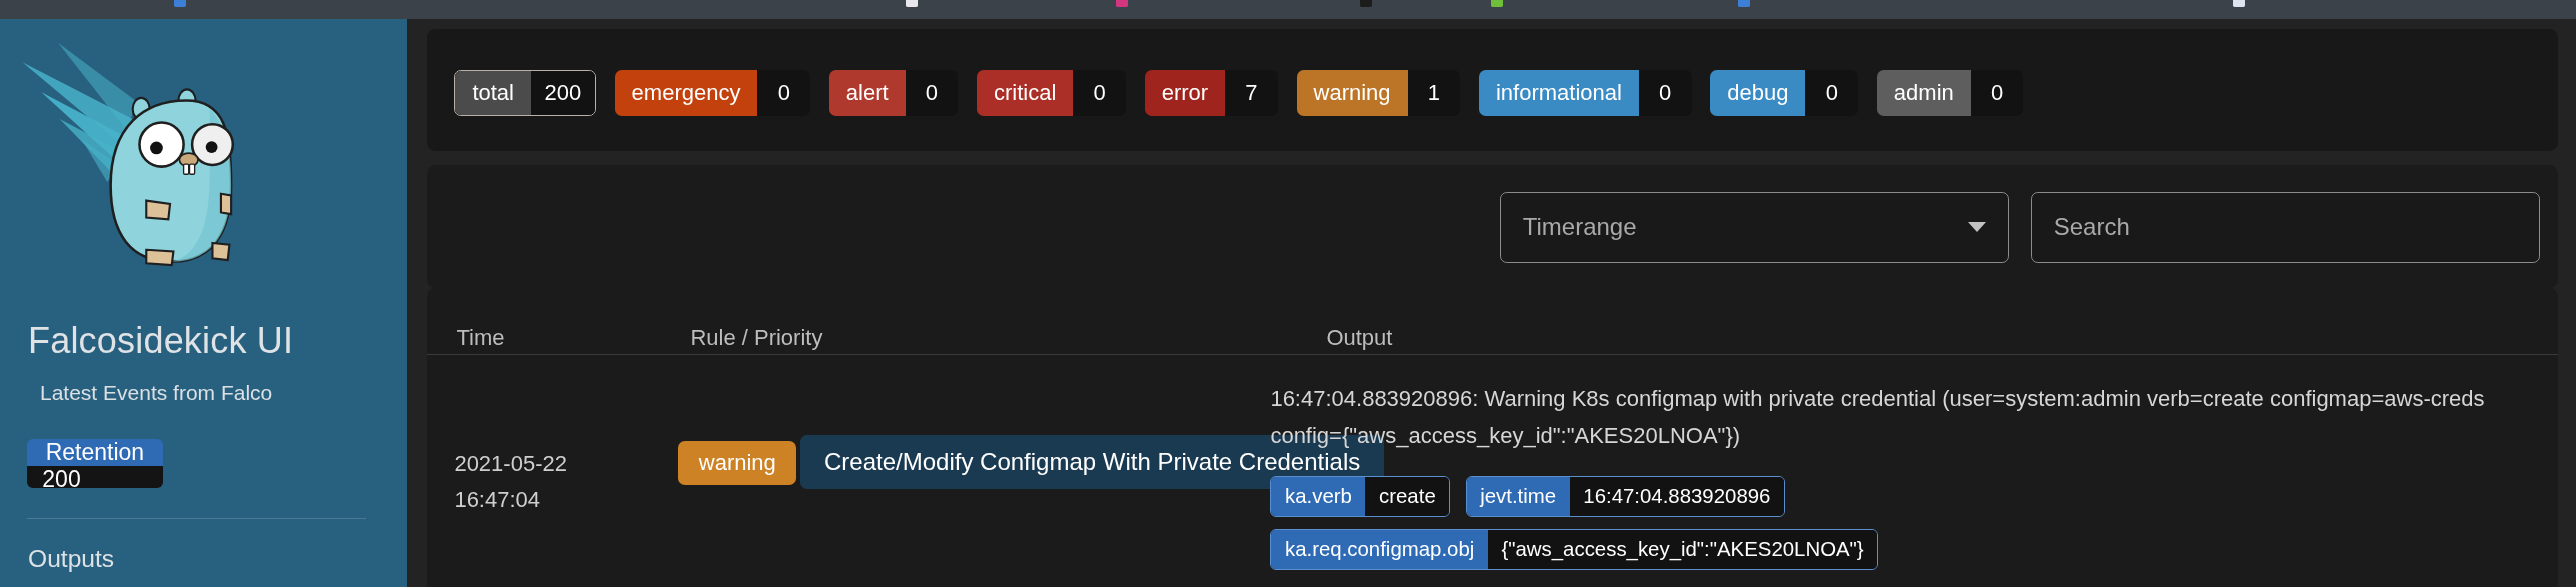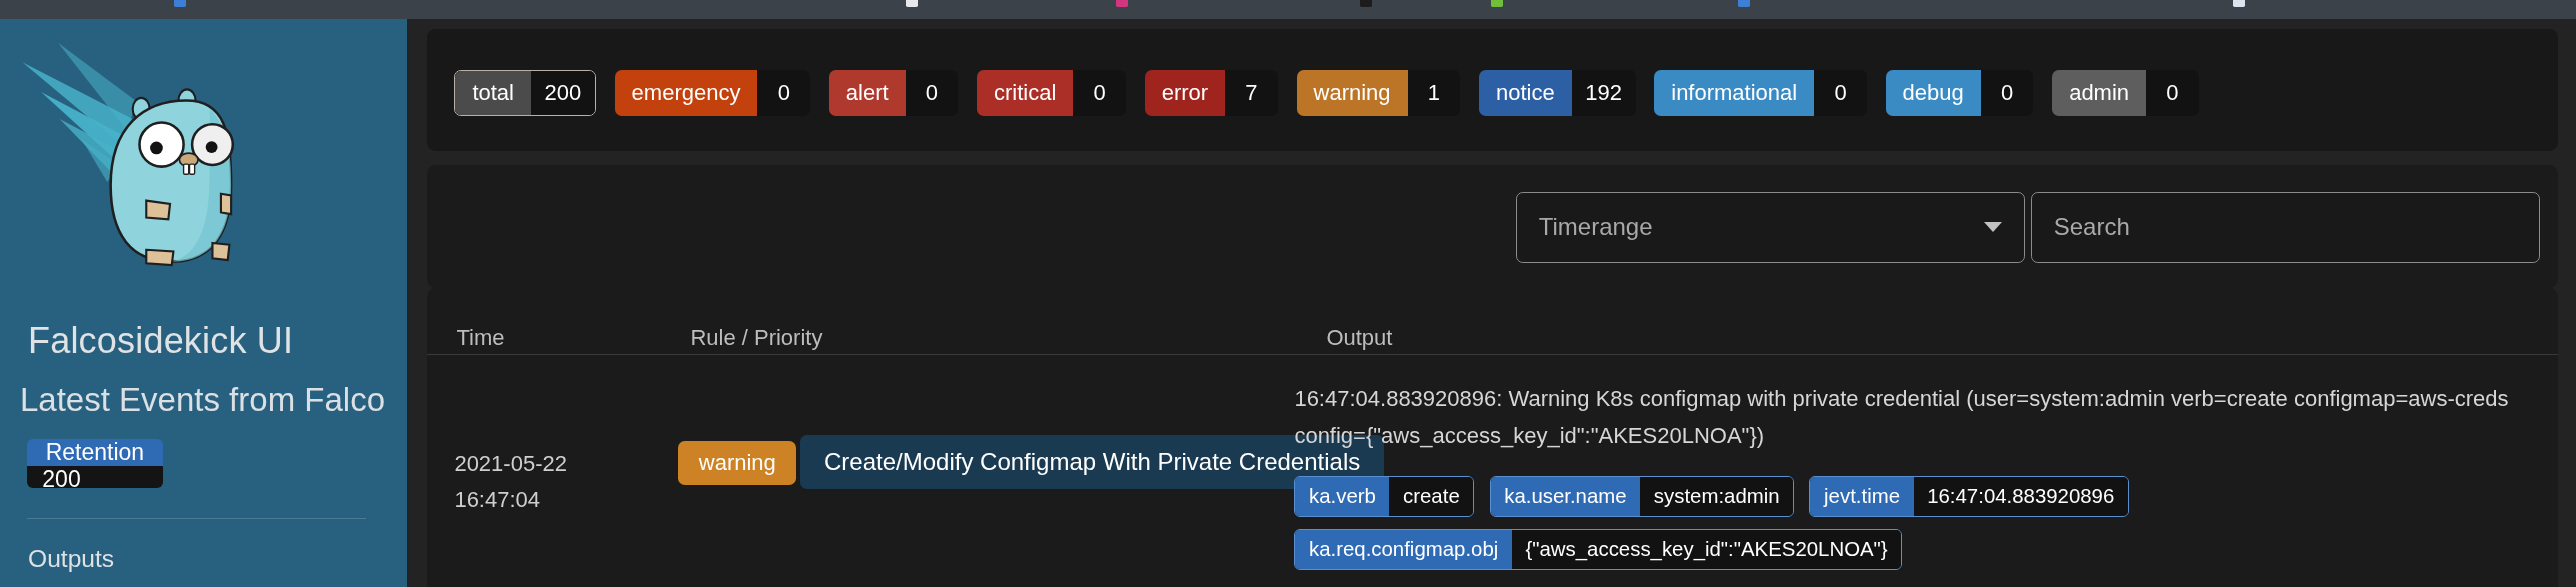--- a/index.html
+++ b/index.html
@@ -62,23 +62,23 @@
     position: absolute;
     left: 28px;
     top: 301px;
     font-size: 36px;
     color: #dfe3e6;
     letter-spacing: 0.2px;
     white-space: nowrap;
   }
   #sidebar-subtitle {
     position: absolute;
-    left: 20px;
+    left: 40px;
     top: 362px;
-    font-size: 33px;
+    font-size: 21px;
     color: #dbe0e4;
     white-space: nowrap;
   }
   #retention-chip {
     position: absolute;
     left: 27px;
     top: 420px;
     height: 49px;
     display: flex;
     align-items: stretch;
@@ -184,21 +184,21 @@
     width: 2131px;
     height: 123px;
     background: #1b1b1b;
     border-radius: 8.5px;
   }
   #filters-row {
     position: absolute;
     right: 18.7px;
     top: 27px;
     display: flex;
-    gap: 6px;
+    gap: 22px;
   }
   #timerange-select {
     position: relative;
     width: 509px;
     height: 71px;
     border: 0.8px solid #8c8c8c;
     border-radius: 6.8px;
     background: #191919;
     box-sizing: border-box;
     display: flex;
@@ -303,21 +303,21 @@
     height: 54px;
     padding: 0 24px;
     border-radius: 6.8px;
     background: #1a3a52;
     color: #ffffff;
     font-size: 24px;
     white-space: nowrap;
   }
   #cell-output {
     position: absolute;
-    left: 867px;
+    left: 843px;
     top: 25.5px;
     width: 1230px;
   }
   #output-text {
     font-size: 22px;
     color: #d6d6d6;
     line-height: 37px;
     word-break: break-word;
   }
   .kv-rows {
@@ -444,24 +444,20 @@
           </div>
           <div class="sev-badge">
             <span class="sev-label" style="background: rgb(158, 36, 29);">error</span>
             <span class="sev-count">7</span>
           </div>
           <div class="sev-badge">
             <span class="sev-label" style="background: rgb(188, 117, 38);">warning</span>
             <span class="sev-count">1</span>
           </div>
           <div class="sev-badge">
-            <span class="sev-label" style="background: rgb(45, 95, 165);">notice</span>
-            <span class="sev-count">192</span>
-          </div>
-          <div class="sev-badge">
             <span class="sev-label" style="background: rgb(58, 138, 196);">informational</span>
             <span class="sev-count">0</span>
           </div>
           <div class="sev-badge">
             <span class="sev-label" style="background: rgb(58, 138, 196);">debug</span>
             <span class="sev-count">0</span>
           </div>
           <div class="sev-badge">
             <span class="sev-label" style="background: rgb(94, 94, 94);">admin</span>
             <span class="sev-count">0</span>
@@ -502,24 +498,20 @@
           <div id="rule-chip">Create/Modify Configmap With Private Credentials</div>
         </div>
 
         <div id="cell-output">
           <div id="output-text">16:47:04.883920896: Warning K8s configmap with private credential (user=system:admin verb=create configmap=aws-creds config={"aws_access_key_id":"AKES20LNOA"})</div>
           <div class="kv-rows">
               <div class="kv-row">
                 <div class="kv-chip">
                   <span class="kv-key">ka.verb</span>
                   <span class="kv-val">create</span>
-                </div>
-                <div class="kv-chip">
-                  <span class="kv-key">ka.user.name</span>
-                  <span class="kv-val">system:admin</span>
                 </div>
                 <div class="kv-chip">
                   <span class="kv-key">jevt.time</span>
                   <span class="kv-val">16:47:04.883920896</span>
                 </div>
               </div>
               <div class="kv-row">
                 <div class="kv-chip">
                   <span class="kv-key">ka.req.configmap.obj</span>
                   <span class="kv-val">{"aws_access_key_id":"AKES20LNOA"}</span>

